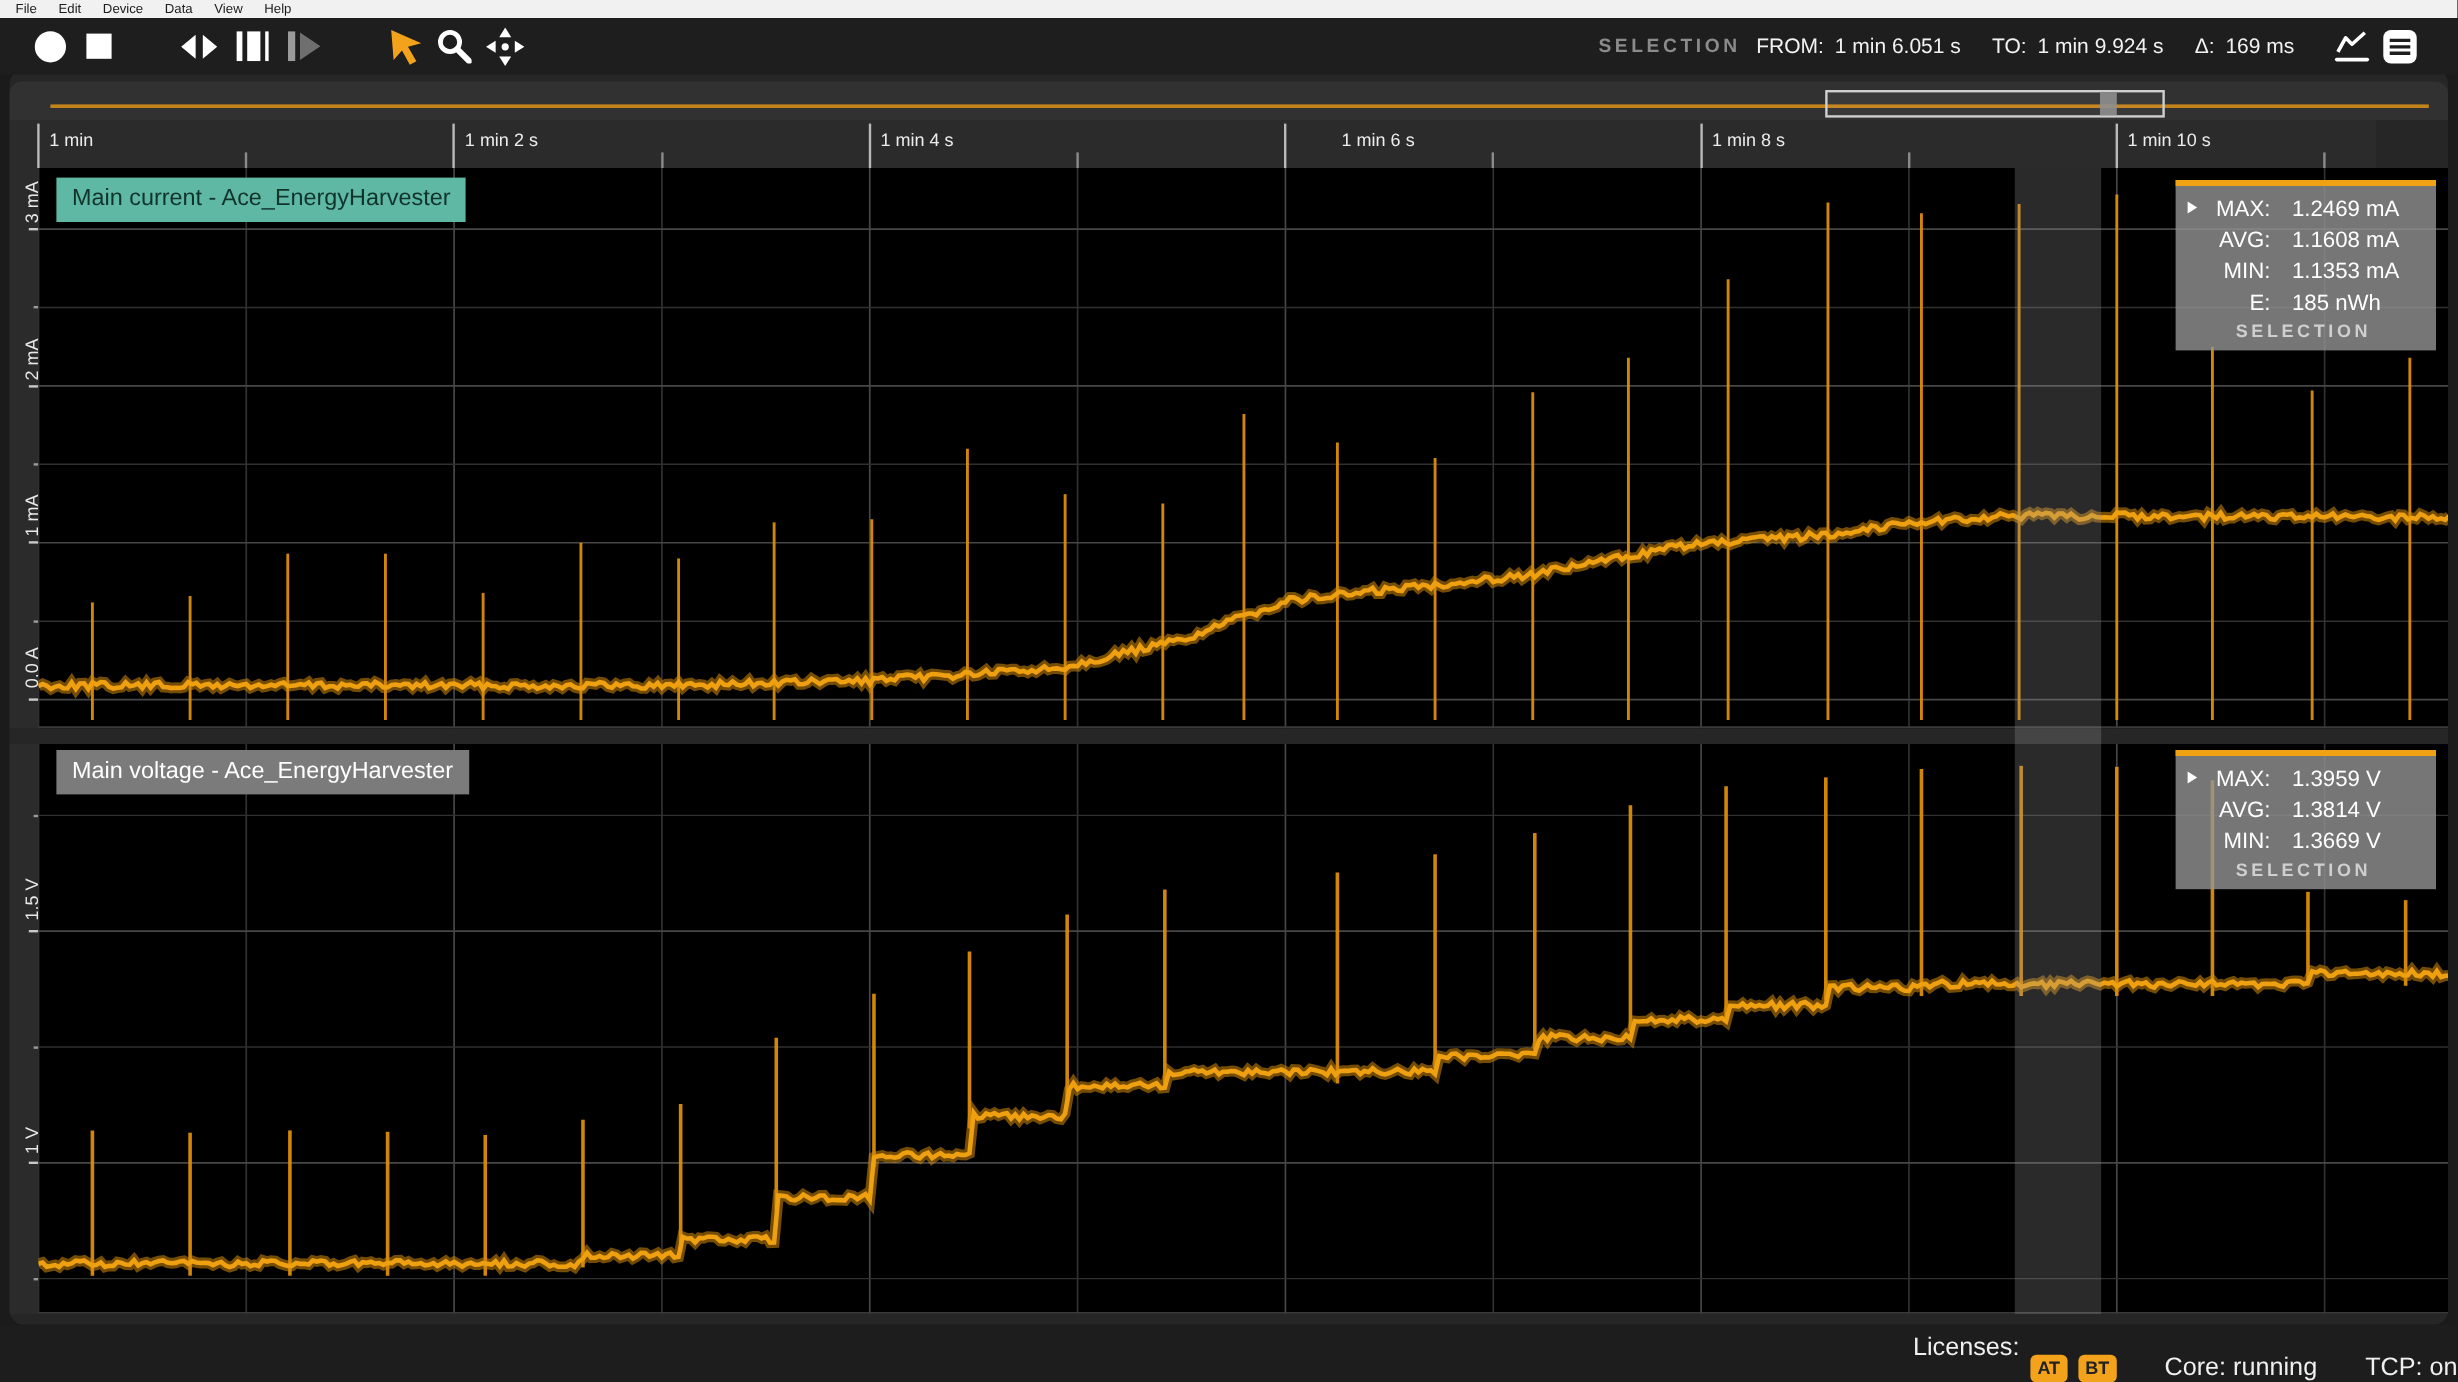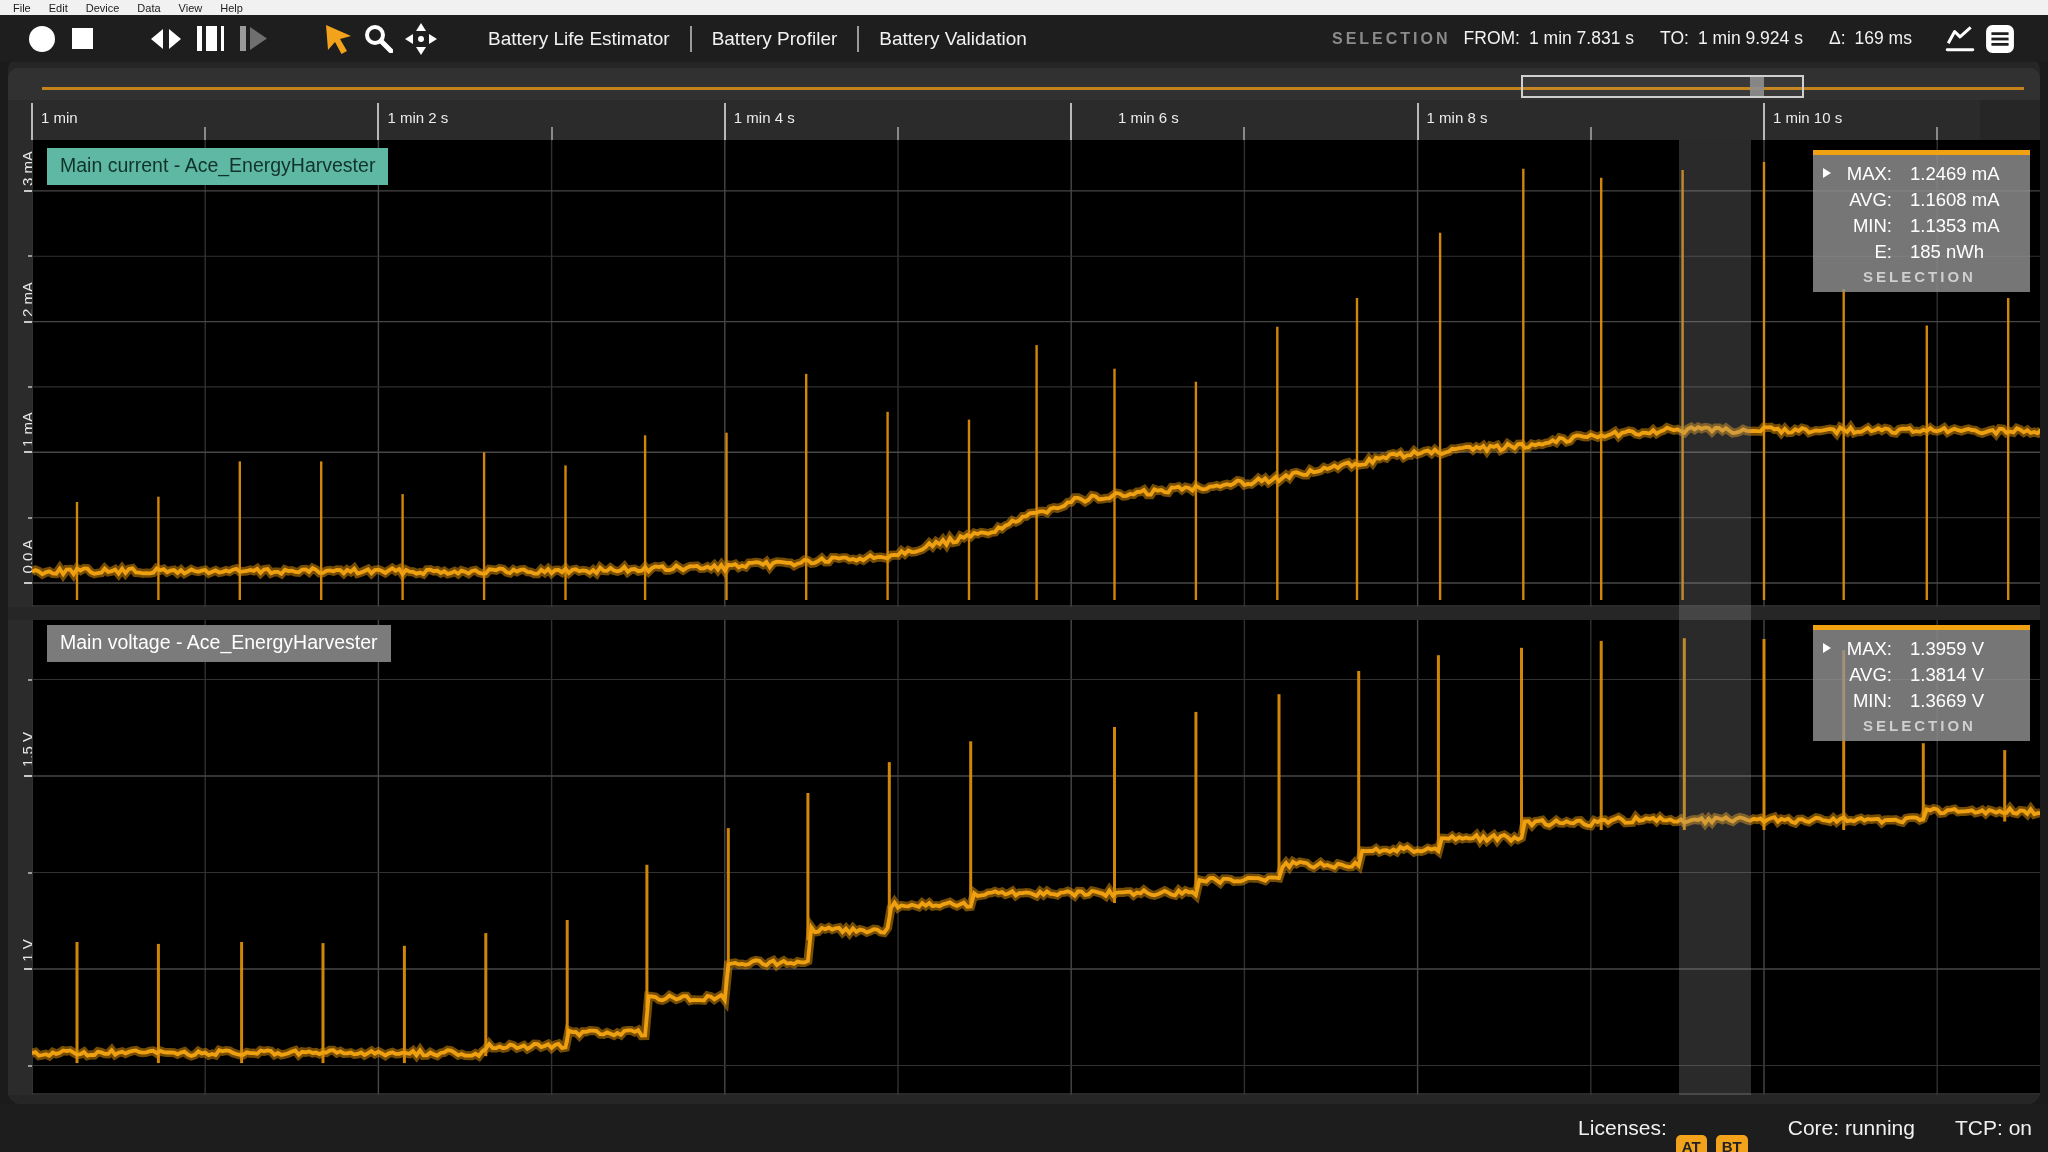--- a/index.html
+++ b/index.html
@@ -51,21 +51,21 @@
     border-top:5px solid var(--accent,#f0a212);box-sizing:border-box;padding:6px 12px 7px 8px;z-index:5;}
   .stats .expander{position:absolute;left:10px;top:13px;width:0;height:0;border-left:8px solid #fff;
     border-top:5px solid transparent;border-bottom:5px solid transparent;}
   .stats .rows{display:grid;grid-template-columns:1fr auto;column-gap:18px;justify-items:end;}
   .stats .rows span{font-size:18.5px;line-height:26px;color:#fff;white-space:nowrap;}
   .stats .val{min-width:108px;text-align:left;}
   .stats .footer{text-align:center;font-size:15px;font-weight:bold;letter-spacing:3px;color:#cfcfcf;
     margin-top:3px;}
   
   .statusbar{position:absolute;left:0;bottom:0;width:100%;height:48px;background:#1d1d1d;display:flex;
-    justify-content:flex-end;align-items:center;gap:40px;padding-right:16px;box-sizing:border-box;z-index:20;}
+    justify-content:flex-end;align-items:flex-end;gap:40px;box-sizing:border-box;z-index:20;}
   .statusbar .stxt{font-size:21px;color:#f0f0f0;white-space:nowrap;}
   .lic-group{display:flex;align-items:center;gap:9px;}
   .badge{background:var(--badge,#f2a31b);color:#222;font-size:15px;font-weight:bold;
     padding:3px 6px;border-radius:5px;margin-top:36px;}
 </style>
 </head>
 <body>
 
 <div class="menubar">
   <span>File</span>
@@ -115,31 +115,24 @@
   </div>
   <div class="tool-icon" style="left:405px">
     <svg width="32" height="32" viewBox="0 0 32 32">
       <circle cx="16" cy="16" r="3" fill="#fff"></circle>
       <polygon points="16,0 11,8 21,8" fill="#fff"></polygon>
         <polygon points="16,32 11,24 21,24" fill="#fff"></polygon>
       <polygon points="0,16 8,11 8,21" fill="#fff"></polygon>
         <polygon points="32,16 24,11 24,21" fill="#fff"></polygon>
     </svg>
   </div>
-  <div class="tabs">
-    <span class="tab">Battery Life Estimator</span>
-    <div class="tabsep"></div>
-    <span class="tab">Battery Profiler</span>
-    <div class="tabsep"></div>
-    <span class="tab">Battery Validation</span>
-  </div>
   <div class="selinfo">
     <span class="sel-head">SELECTION</span>
     <span class="sel-txt">FROM:</span>
-    <span class="sel-txt">1 min 7.831 s</span>
+    <span class="sel-txt">1 min 6.051 s</span>
     <span class="sel-gap"></span>
     <span class="sel-txt">TO:</span>
     <span class="sel-txt">1 min 9.924 s</span>
     <span class="sel-gap"></span>
     <span class="sel-txt">Δ:</span>
     <span class="sel-txt">169 ms</span>
     <div style="width:14px"></div>
     <svg width="32" height="30" viewBox="0 0 30 28">
       <polyline points="4,18 10,7 15,12 25,3" fill="none" stroke="#fff" stroke-width="2.8" stroke-linejoin="round"></polyline>
       <line x1="3" y1="24" x2="27" y2="24" stroke="#fff" stroke-width="2.8" stroke-linecap="round"></line>

